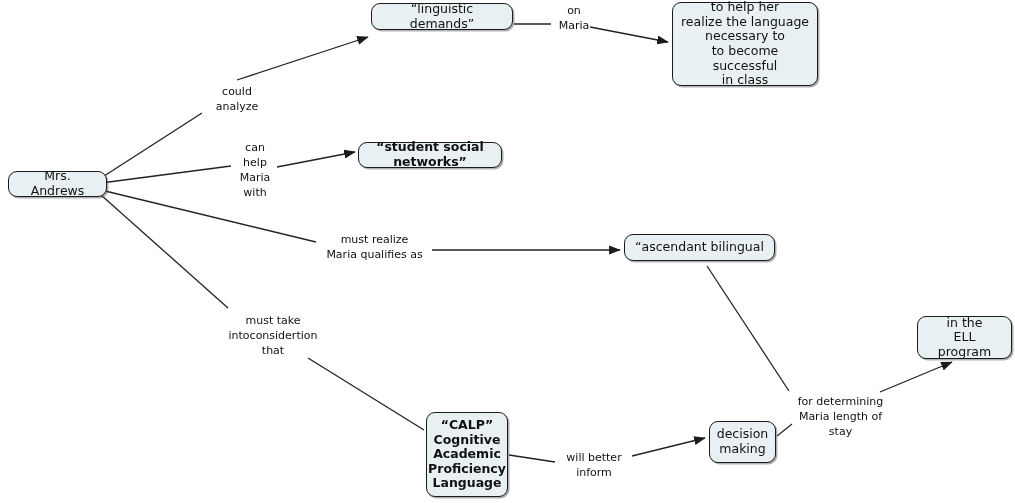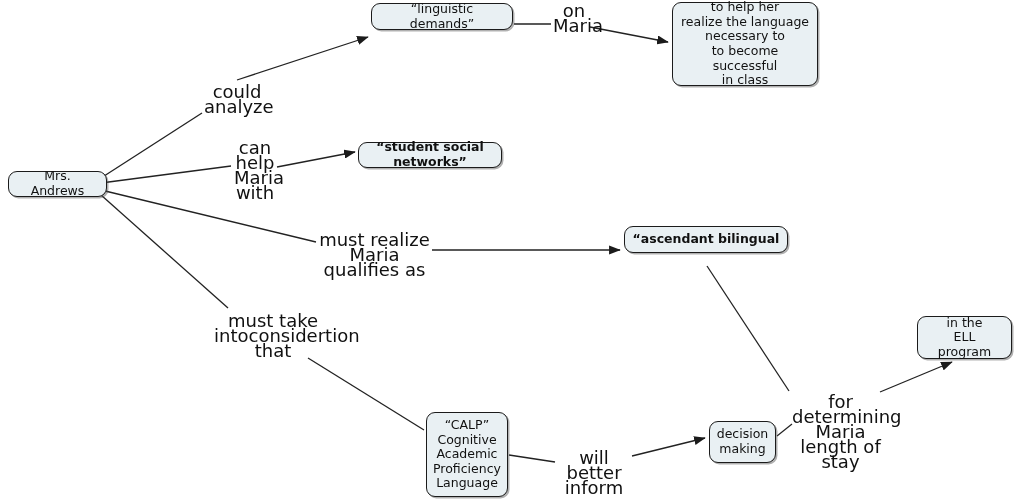--- a/index.html
+++ b/index.html
@@ -39,21 +39,21 @@
     display: flex;
     align-items: center;
     justify-content: center;
     white-space: pre-line;
     box-shadow: 1.5px 1.5px 0 rgba(80,80,80,0.45);
     padding: 2px 7px;
   }
   .linklabel {
     position: absolute;
     color: #111111;
-    font-size: 18px;
+    font-size: 11px;
     line-height: 15px;
     text-align: center;
     white-space: pre-line;
     background: transparent;
   }
 </style>
 </head>
 <body>
 
 <div id="canvas">
@@ -83,22 +83,22 @@
   </svg>
   <div id="nodes-group">
       <div class="node" style="left: 2px; top: 171px; width: 99px; height: 26px; margin-left: 6px;">Mrs. Andrews</div>
       <div class="node" style="left: 371px; top: 3px; width: 142px; height: 27px;">“linguistic demands”</div>
       <div class="node" style="left: 672px; top: 2px; width: 146px; height: 84px;">to help her
 realize the language
 necessary to
 to become successful
 in class</div>
       <div class="node" style="left: 358px; top: 142px; width: 144px; height: 26px; font-weight: bold;">“student social networks”</div>
-      <div class="node" style="left: 624px; top: 226px; width: 164px; height: 27px; font-weight: bold;">“ascendant bilingual</div>
-      <div class="node" style="left: 426px; top: 412px; width: 82px; height: 85px;">“CALP”
+      <div class="node" style="left: 624px; top: 234px; width: 151px; height: 27px;">“ascendant bilingual</div>
+      <div class="node" style="left: 426px; top: 412px; width: 82px; height: 85px; font-weight: bold;">“CALP”
 Cognitive
 Academic
 Proficiency
 Language</div>
       <div class="node" style="left: 709px; top: 421px; width: 67px; height: 42px;">decision
 making</div>
       <div class="node" style="left: 917px; top: 316px; width: 95px; height: 43px;">in the
 ELL program</div>
     </div>
   <div id="labels-group">

